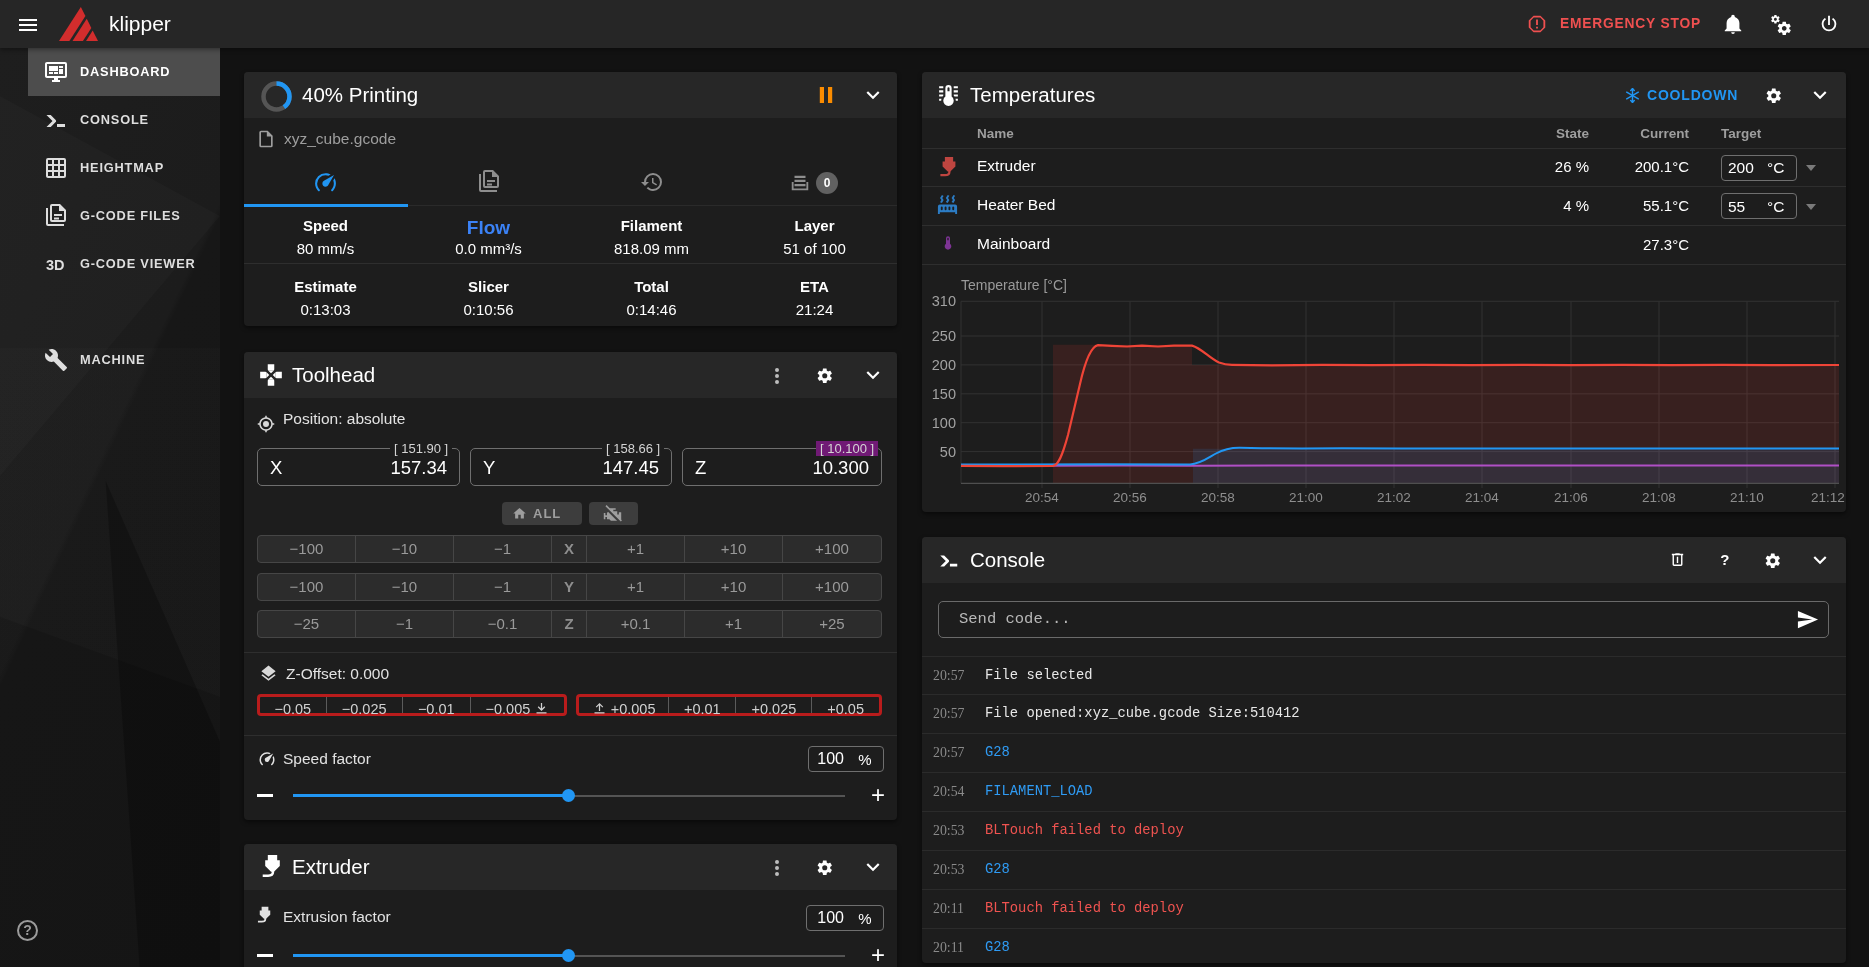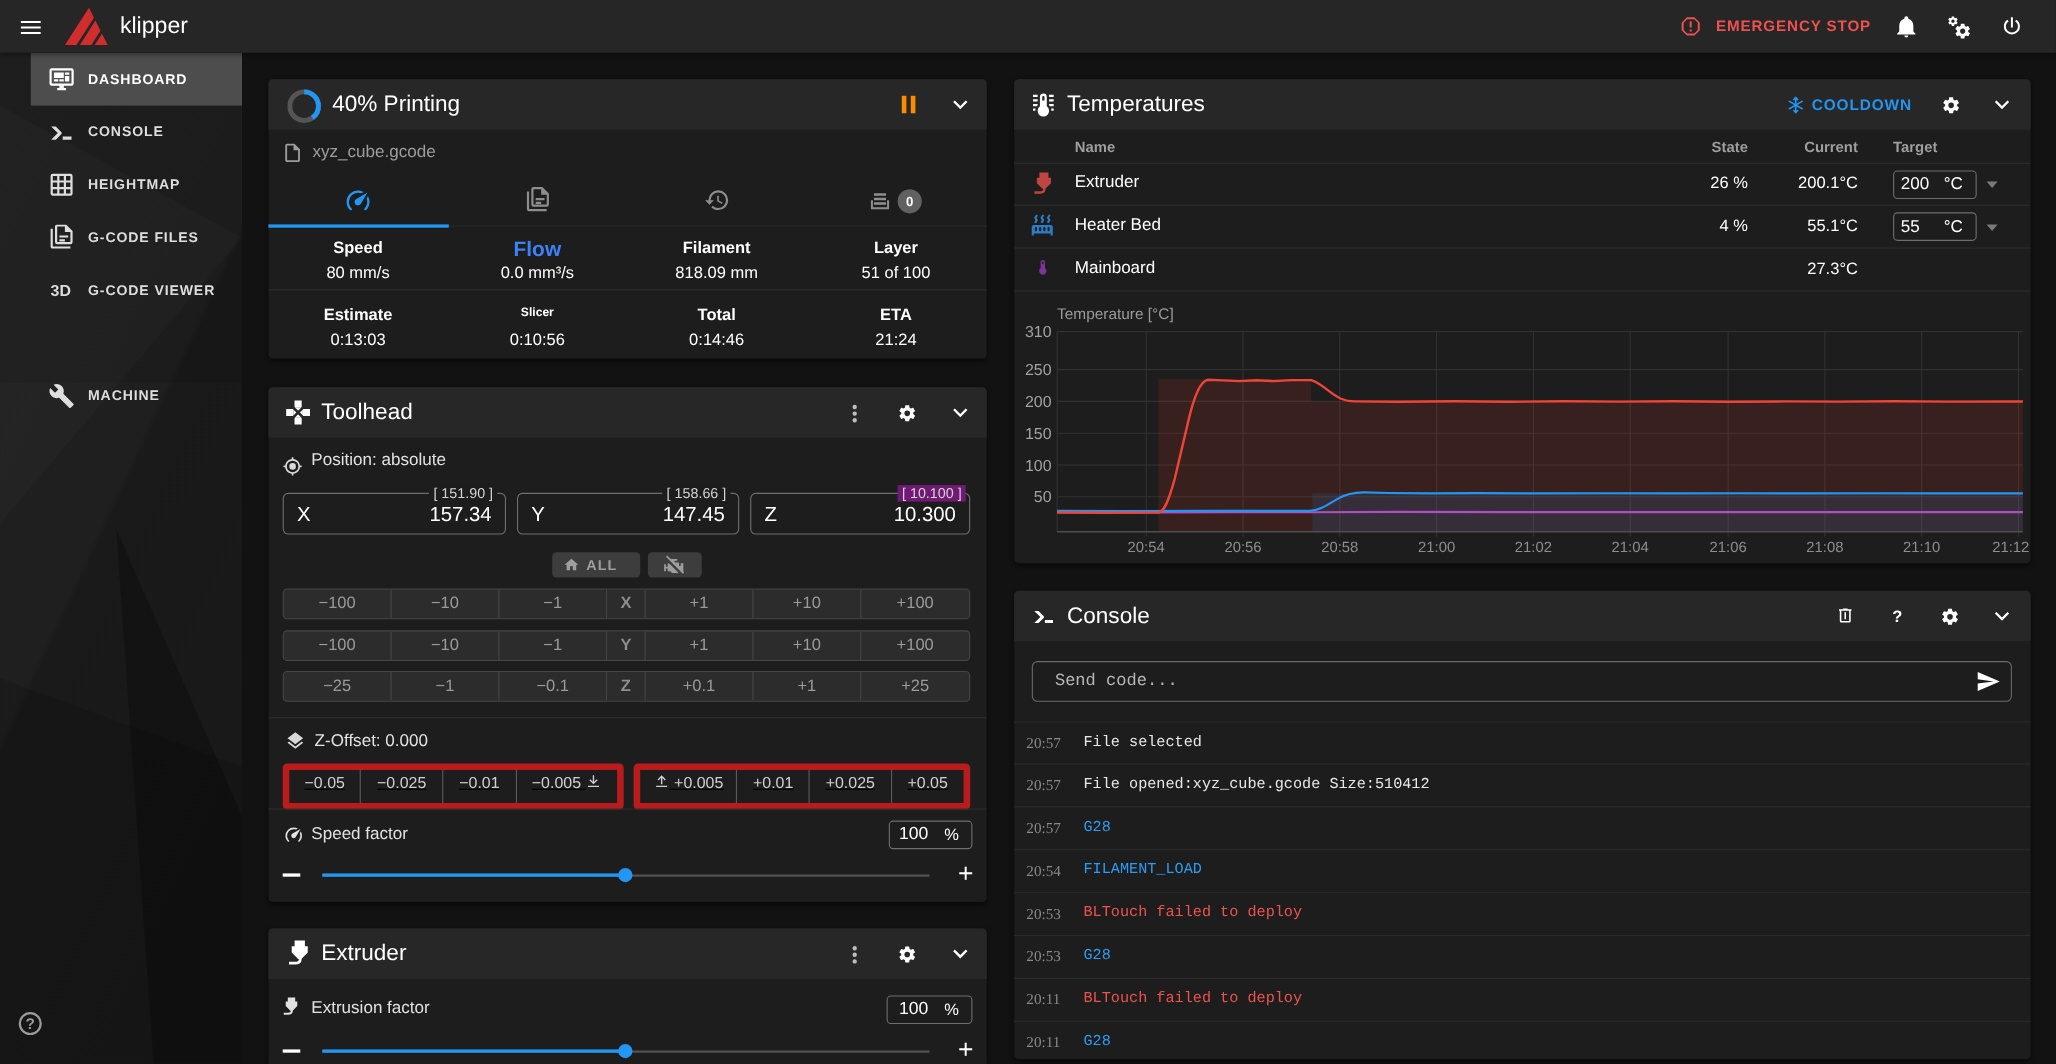--- a/index.html
+++ b/index.html
@@ -14,21 +14,21 @@
   .sbactive::after { content:""; position:absolute; right:0px; top:0; width:5px; height:48px; background:#2196f3; }
   .card { position:absolute; background:#1d1d1d; border-radius:4px; box-shadow:0 2px 4px rgba(0,0,0,.5); }
   .chead { position:absolute; left:0; right:0; top:0; height:46px; background:#272727; border-radius:4px 4px 0 0; }
   .ctitle { position:absolute; top:0; height:46px; line-height:46px; font-size:20.5px; color:#fff; white-space:nowrap; }
   .divider { position:absolute; left:0; right:0; height:1px; background:#2e2e2e; }
   .ico { position:absolute; }
   .mono { font-family:"Liberation Mono", monospace; }
   .jogrow { position:absolute; left:13px; width:625px; height:28px; display:flex; background:#2c2c2c; border:1px solid #464646; border-radius:4px; overflow:hidden; }
   .jogrow > div { height:100%; line-height:26px; text-align:center; font-size:15px; color:#9a9a9a; border-right:1px solid #464646; }
   .jogrow > .axl { font-weight:bold; color:#8e8e8e; background:#2c2c2c; }
-  .zgroup { position:absolute; height:42px; display:flex; border:6px solid #b91c1c; border-radius:4px;text-decoration:underline; }
+  .zgroup { position:absolute; height:22px; display:flex; border:3px solid #b91c1c; border-radius:4px; }
   .zgroup > div { height:100%; line-height:24px; text-align:center; font-size:14.5px; color:#d0d0d0; border-right:1px solid #5b5b5b; white-space:nowrap; }
   .crow { position:absolute; left:0; width:924px; height:38.9px; border-top:1px solid #2b2b2b; font-family:"Liberation Mono", monospace; font-size:13.8px; line-height:38.9px; white-space:nowrap; }
   .crow .ct { color:#8a8a8a; position:absolute; left:11px;font-family:Liberation Serif, serif; }
   .crow span:last-child { position:absolute; left:63px; }
 </style>
 </head>
 <body>
 
 <div id="nav">
   <svg class="ico" style="left:15.5px;top:12.5px" width="24" height="24" viewBox="0 0 24 24">
@@ -140,21 +140,21 @@
   <div class="abs" style="left:163px;top:145px;width:163px;text-align:center;font-size:19px;font-weight:bold;color:#3b82f6">Flow</div>
   <div class="abs" style="left:326px;top:145px;width:163px;text-align:center;font-size:15px;font-weight:bold;color:#fff">Filament</div>
   <div class="abs" style="left:489px;top:145px;width:163px;text-align:center;font-size:15px;font-weight:bold;color:#fff">Layer</div>
   <div class="abs" style="left:0px;top:168px;width:163px;text-align:center;font-size:15px;color:#fff">80 mm/s</div>
   <div class="abs" style="left:163px;top:168px;width:163px;text-align:center;font-size:15px;color:#fff">0.0 mm³/s</div>
   <div class="abs" style="left:326px;top:168px;width:163px;text-align:center;font-size:15px;color:#fff">818.09 mm</div>
   <div class="abs" style="left:489px;top:168px;width:163px;text-align:center;font-size:15px;color:#fff">51 of 100</div>
   <div class="divider" style="top:191px"></div>
 
   <div class="abs" style="left:0px;top:206px;width:163px;text-align:center;font-size:15px;font-weight:bold;color:#fff">Estimate</div>
-  <div class="abs" style="left:163px;top:206px;width:163px;text-align:center;font-size:11px;font-weight:bold;color:#fff">Slicer</div>
+  <div class="abs" style="left:163px;top:206px;width:163px;text-align:center;font-size:15px;font-weight:bold;color:#fff">Slicer</div>
   <div class="abs" style="left:326px;top:206px;width:163px;text-align:center;font-size:15px;font-weight:bold;color:#fff">Total</div>
   <div class="abs" style="left:489px;top:206px;width:163px;text-align:center;font-size:15px;font-weight:bold;color:#fff">ETA</div>
   <div class="abs" style="left:0px;top:229px;width:163px;text-align:center;font-size:15px;color:#fff">0:13:03</div>
   <div class="abs" style="left:163px;top:229px;width:163px;text-align:center;font-size:15px;color:#fff">0:10:56</div>
   <div class="abs" style="left:326px;top:229px;width:163px;text-align:center;font-size:15px;color:#fff">0:14:46</div>
   <div class="abs" style="left:489px;top:229px;width:163px;text-align:center;font-size:15px;color:#fff">21:24</div>
 </div>
 
 <div class="card" style="left:244px;top:352px;width:653px;height:468px">
   <div class="chead"></div>

